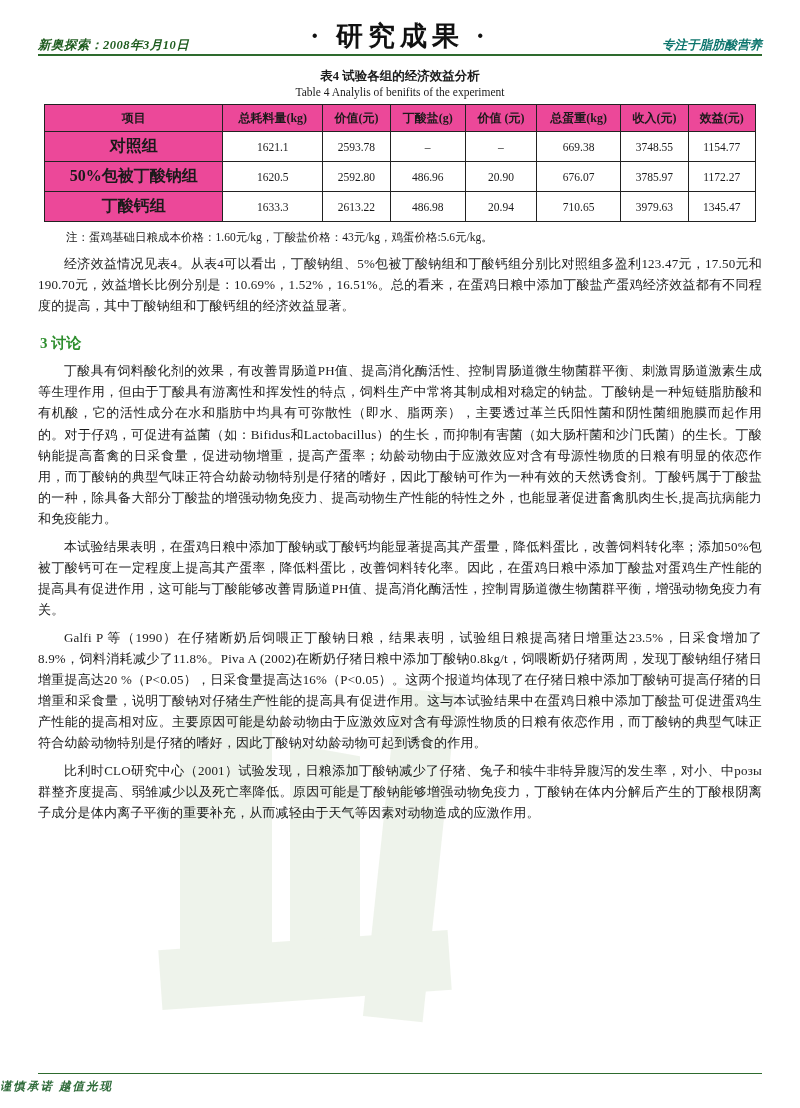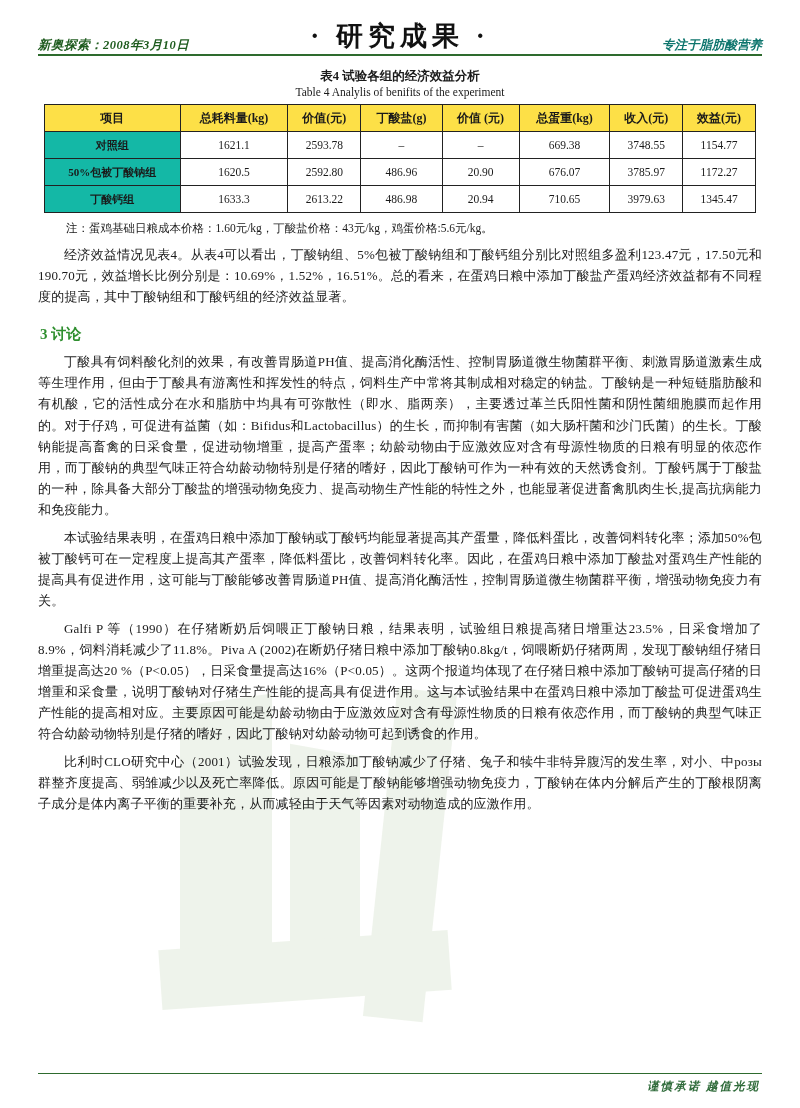--- a/index.html
+++ b/index.html
@@ -98,46 +98,45 @@
     margin:0 auto;
     font-size:11.5px;
   }
   table.data th, table.data td{
     border:1px solid #222;
     padding:4px 3px;
     text-align:center;
     height:18px;
   }
   table.data thead th{
-    background:#fde047;
+    background:#ec4899;
     font-weight:bold;
     font-size:12px;
   }
   table.data tbody td:first-child{
     font-weight:bold;
-    background:#14b8a6;
-    font-size:11px;
+    background:#ec4899;
+    font-size:16px;
   }
   .note{
     font-size:11.5px;
     margin:7px 0 0 28px;
     line-height:1.5;
   }
   p.body{
     font-size:13px;
     line-height:1.62;
     margin:7px 0 0 0;
     text-indent:26px;
     text-align:justify;
     letter-spacing:.2px;
   }
   .footer{
     position:absolute;
     left:0;right:0;bottom:14px;
-    text-align:right;
     padding-right:40px;
     font-size:11.5px;
     font-weight:bold;
     font-style:italic;
     color:#2f6b3a;
     letter-spacing:2px;
     z-index:2;
   }
   .footer-rule{
     position:absolute;

